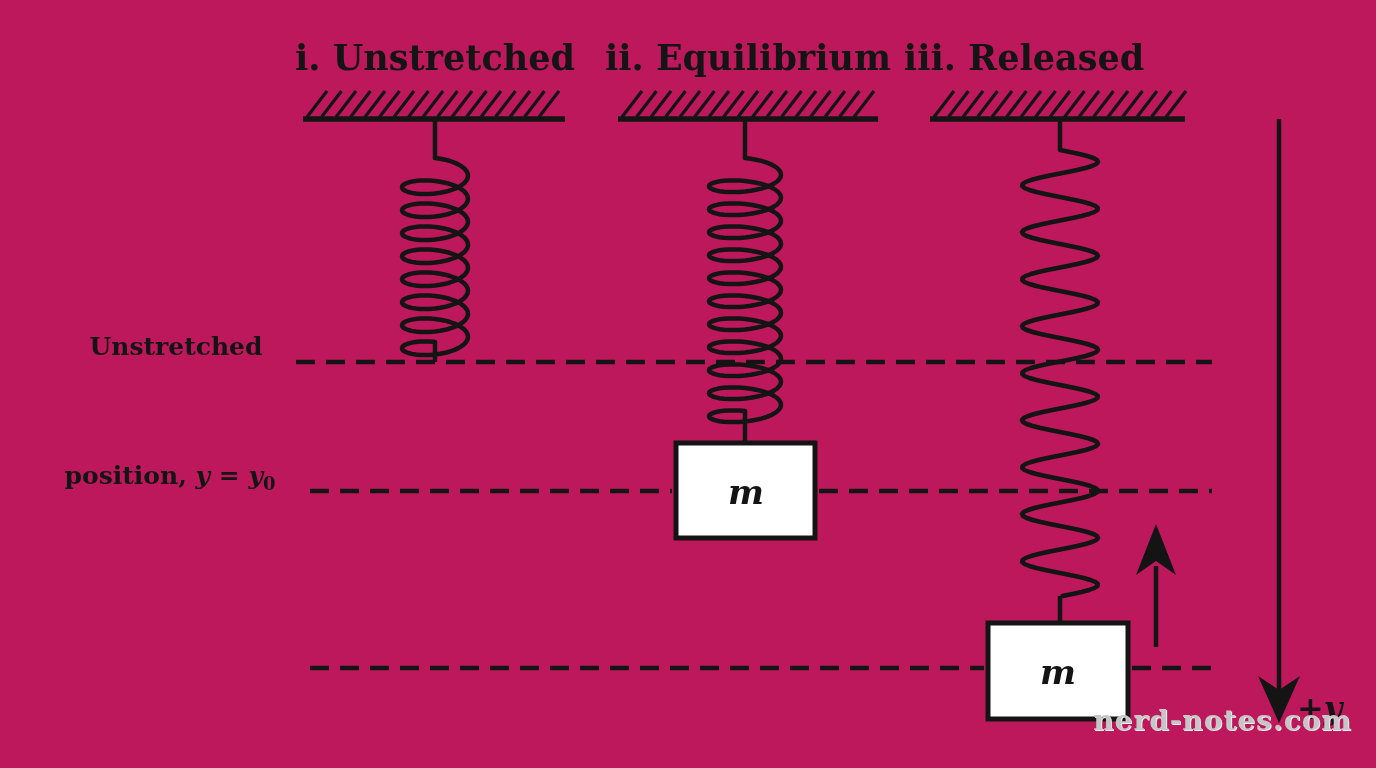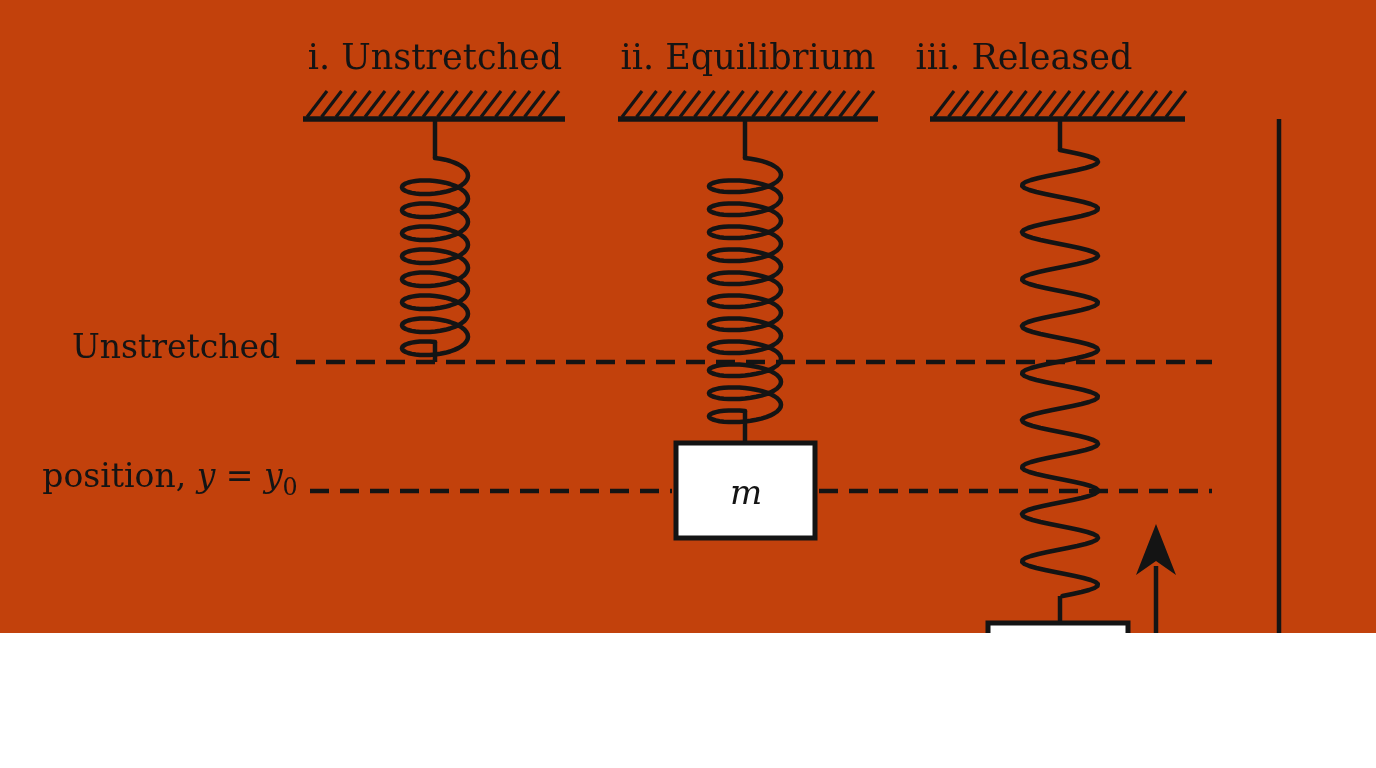--- a/index.html
+++ b/index.html
@@ -1,34 +1,35 @@
 <!DOCTYPE html>
 <html><head>
 <meta charset="utf-8">
 <style>
   html,body{margin:0;padding:0;background:#ffffff;}
   .stage{
     position:relative;
-    width:1376px;height:633px;
-    background:#c2410c;
+    width:1376px;height:768px;
+    background:#be185d;
     overflow:hidden;
     font-family:"DejaVu Serif","Liberation Serif",serif;
     color:#141414;
+    font-weight:bold;
   }
   .stage svg{position:absolute;left:0;top:0;}
   .txt{position:absolute;white-space:nowrap;}
   .hdr{
     font-size:35px;
     transform:translateX(-50%);
   }
   .rowlabel{
     position:absolute;
     transform:translateX(-50%);
     text-align:center;
-    font-size:33px;
+    font-size:25px;
     line-height:41px;
     white-space:nowrap;
   }
   .rowlabel i, .math i, .masslbl i{
     font-style:italic;
     font-family:"DejaVu Serif","Liberation Serif",serif;
   }
   sub{font-size:0.72em;}
   .masslbl{
     position:absolute;

